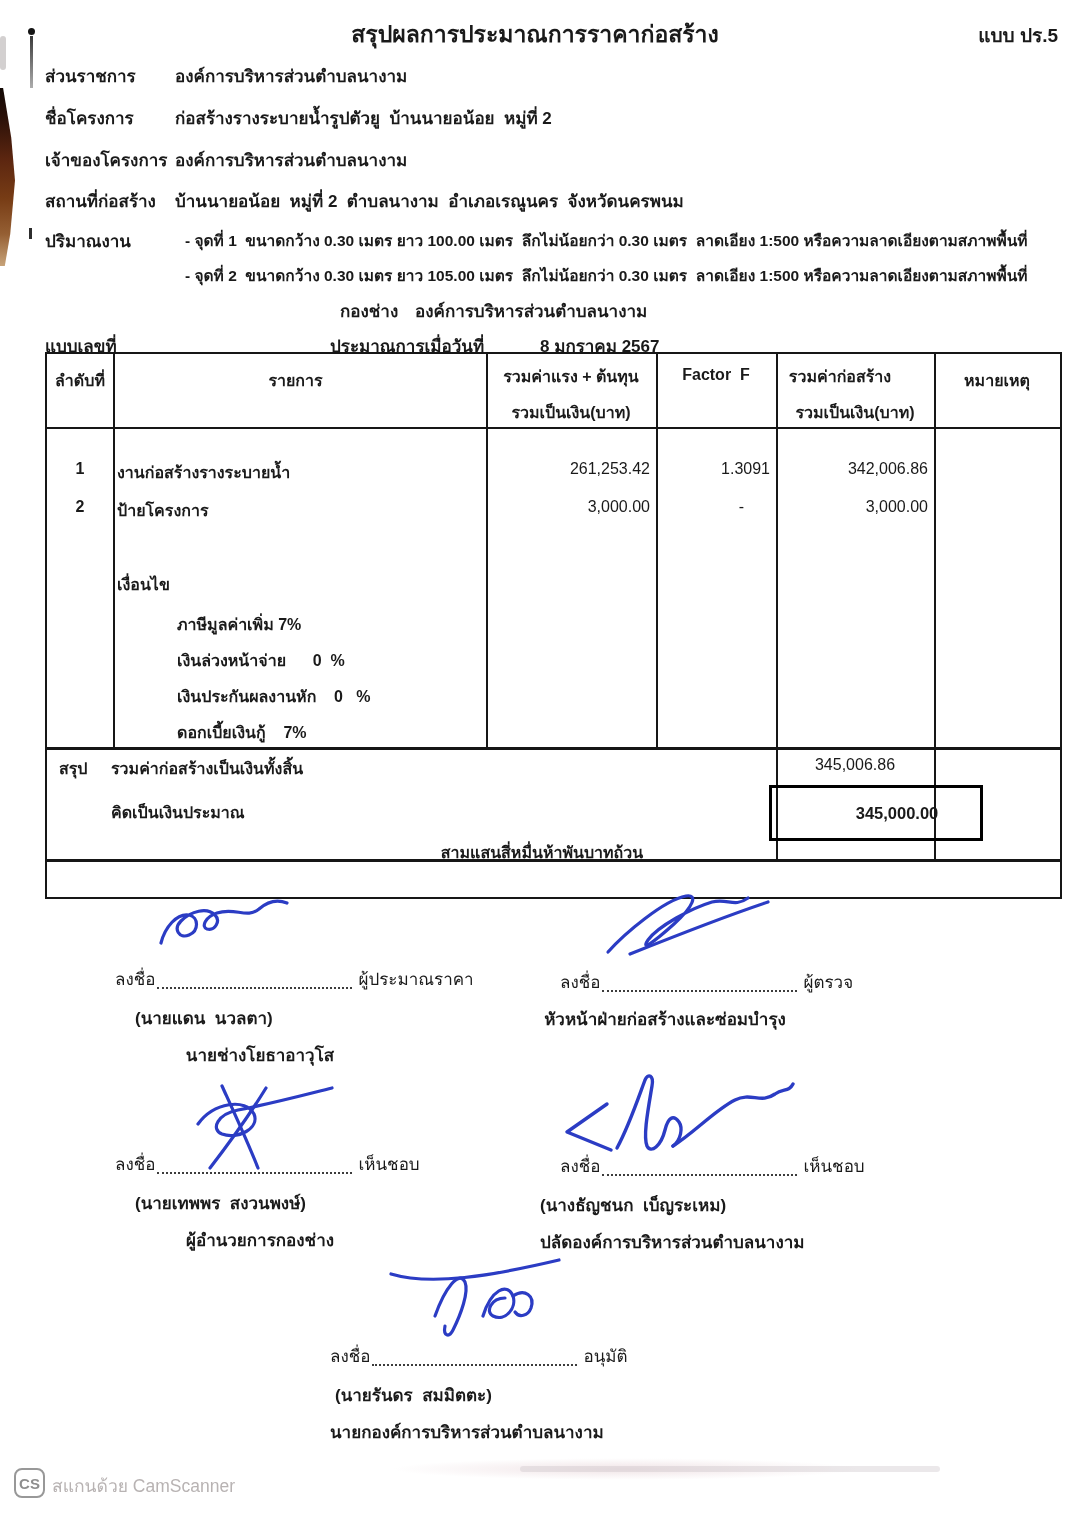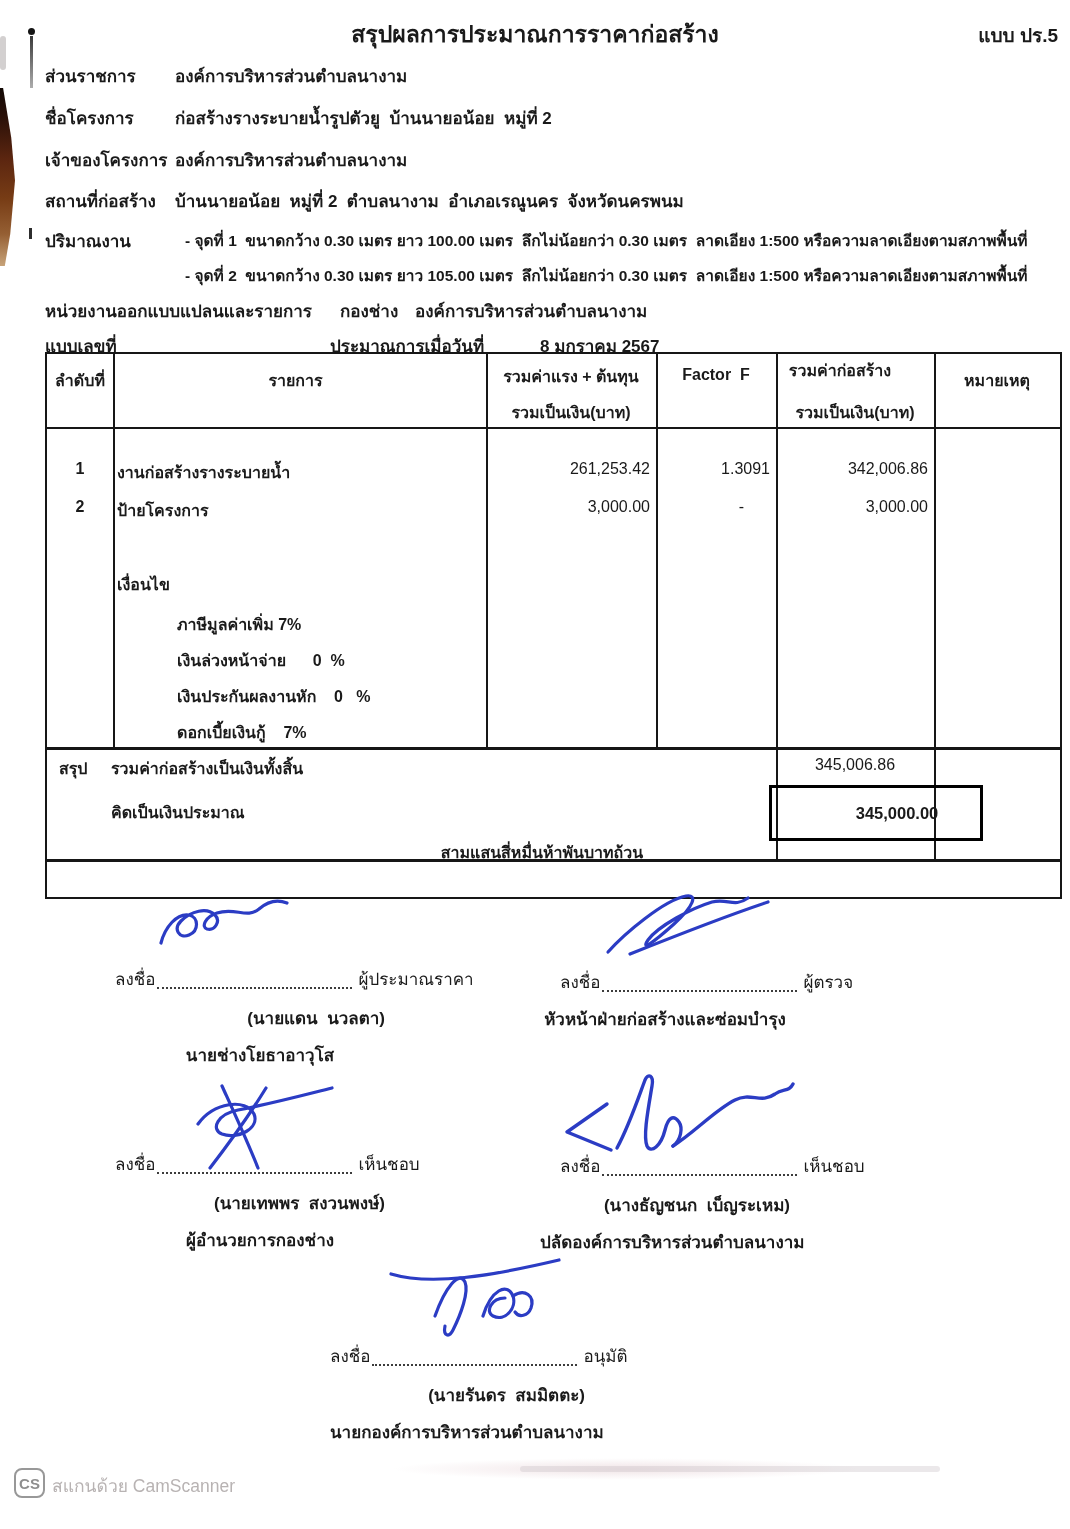--- a/index.html
+++ b/index.html
@@ -23,21 +23,21 @@
   .cell{position:absolute;white-space:pre;font-size:16px;}
   .ctr{text-align:center;}
   .rt{text-align:right;}
   .boldbox{position:absolute;left:722px;top:431px;width:166px;height:50px;border:3.5px solid #000;
            display:flex;align-items:center;justify-content:center;font-size:16.5px;font-weight:700;padding-left:42px;}
 
   
   .sig{position:absolute;font-size:17px;}
   .sigline{display:flex;align-items:flex-end;margin-top:20px;}
   .leader{display:inline-block;height:14px;border-bottom:2.5px dotted #3c3c3c;margin:0 6px 3px 2px;}
-  .signame{margin-top:12px;text-align:right;font-weight:600;font-size:17px;white-space:pre;}
+  .signame{margin-top:12px;text-align:left;font-weight:600;font-size:17px;white-space:pre;}
   .sigtitle{margin-top:10px;text-align:center;font-weight:600;font-size:17px;white-space:pre;}
   .ink{position:absolute;pointer-events:none;}
 
   
   .edge-strip{
     position:absolute;left:-2px;top:88px;width:17px;height:178px;
     background:linear-gradient(to bottom,#120905 0%,#2a1008 16%,#5c2610 40%,#773c15 62%,#955f33 82%,#c7a379 100%);
     clip-path:polygon(0 0,30% 0,78% 28%,100% 52%,72% 82%,40% 100%,0 100%);
   }
   .edge-smudge{position:absolute;left:0;top:36px;width:6px;height:34px;background:rgba(175,170,170,.55);border-radius:3px;}
@@ -78,21 +78,20 @@
   <div class="abs fs17 b" style="left:45px;top:146px">เจ้าของโครงการ</div>
   <div class="abs fs17 sb" style="left:175px;top:146px">องค์การบริหารส่วนตำบลนางาม</div>
 
   <div class="abs fs17 b" style="left:45px;top:187px">สถานที่ก่อสร้าง</div>
   <div class="abs fs17 sb" style="left:175px;top:187px">บ้านนายอน้อย  หมู่ที่ 2  ตำบลนางาม  อำเภอเรณูนคร  จังหวัดนครพนม</div>
 
   <div class="abs fs17 b" style="left:45px;top:227px">ปริมาณงาน</div>
   <div class="abs fs15 sb" style="left:185px;top:228px">- จุดที่ 1  ขนาดกว้าง 0.30 เมตร ยาว 100.00 เมตร  ลึกไม่น้อยกว่า 0.30 เมตร  ลาดเอียง 1:500 หรือความลาดเอียงตามสภาพพื้นที่</div>
   <div class="abs fs15 sb" style="left:185px;top:263px">- จุดที่ 2  ขนาดกว้าง 0.30 เมตร ยาว 105.00 เมตร  ลึกไม่น้อยกว่า 0.30 เมตร  ลาดเอียง 1:500 หรือความลาดเอียงตามสภาพพื้นที่</div>
 
-  <div class="abs fs17 b" style="left:45px;top:297px">หน่วยงานออกแบบแปลนและรายการ</div>
   <div class="abs fs17 sb" style="left:340px;top:297px">กองช่าง</div>
   <div class="abs fs17 sb" style="left:415px;top:297px">องค์การบริหารส่วนตำบลนางาม</div>
 
   <div class="abs fs17 b" style="left:45px;top:332px">แบบเลขที่</div>
   <div class="abs fs17 b" style="left:330px;top:332px">ประมาณการเมื่อวันที่</div>
   <div class="abs fs17 sb" style="left:540px;top:332px">8 มกราคม 2567</div>
 
   <div class="tbl">
 
     <div class="vline" style="left:66px;height:393px"></div>
@@ -102,21 +101,21 @@
     <div class="vline" style="left:887px;height:505px"></div>
     <div class="hline" style="top:73px;height:2px"></div>
     <div class="hline" style="top:393px;height:3px"></div>
     <div class="hline" style="top:505px;height:3px"></div>
 
     <div class="cell sb ctr" style="left:0;width:66px;top:14px">ลำดับที่</div>
     <div class="cell sb ctr" style="left:62px;width:373px;top:14px">รายการ</div>
     <div class="cell sb ctr" style="left:439px;width:170px;top:10px">รวมค่าแรง + ต้นทุน</div>
     <div class="cell sb ctr" style="left:439px;width:170px;top:46px">รวมเป็นเงิน(บาท)</div>
     <div class="cell sb ctr" style="left:609px;width:120px;top:12px">Factor  F</div>
-    <div class="cell sb ctr" style="left:729px;width:128px;top:4px">รวมค่าก่อสร้าง</div>
+    <div class="cell sb ctr" style="left:729px;width:128px;top:10px">รวมค่าก่อสร้าง</div>
     <div class="cell sb ctr" style="left:729px;width:158px;top:46px">รวมเป็นเงิน(บาท)</div>
     <div class="cell sb ctr" style="left:887px;width:126px;top:14px">หมายเหตุ</div>
 
     <div class="cell sb ctr" style="left:0;width:66px;top:106px">1</div>
     <div class="cell sb" style="left:70px;top:106px">งานก่อสร้างรางระบายน้ำ</div>
     <div class="cell rt" style="left:439px;width:164px;top:106px">261,253.42</div>
     <div class="cell rt" style="left:609px;width:114px;top:106px">1.3091</div>
     <div class="cell rt" style="left:729px;width:152px;top:106px">342,006.86</div>
 
     <div class="cell sb ctr" style="left:0;width:66px;top:144px">2</div>

